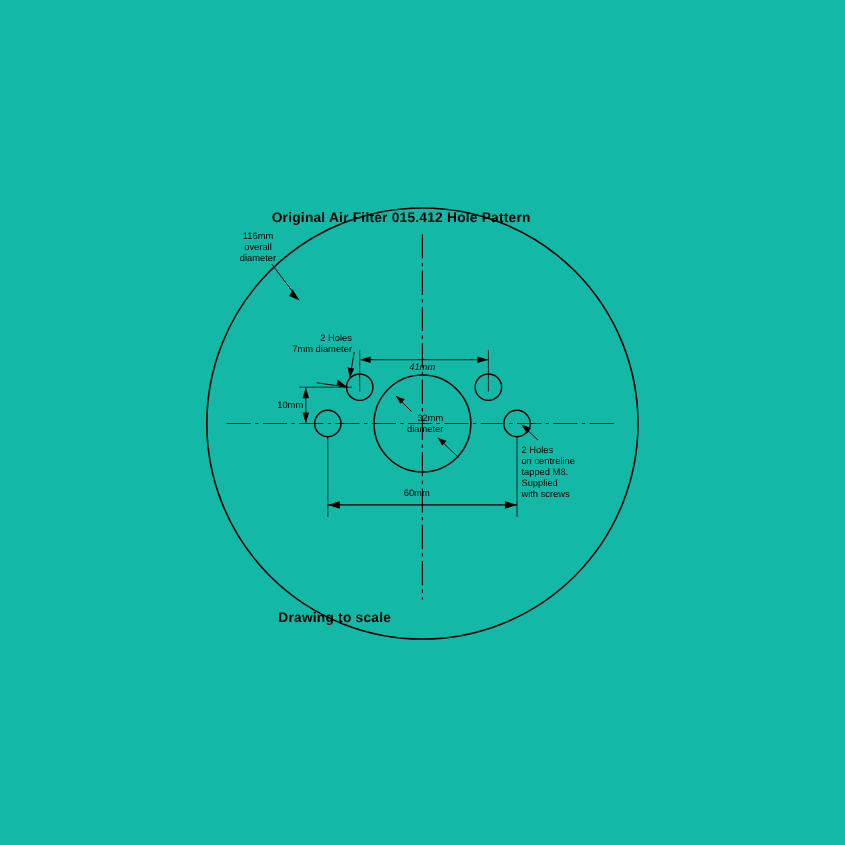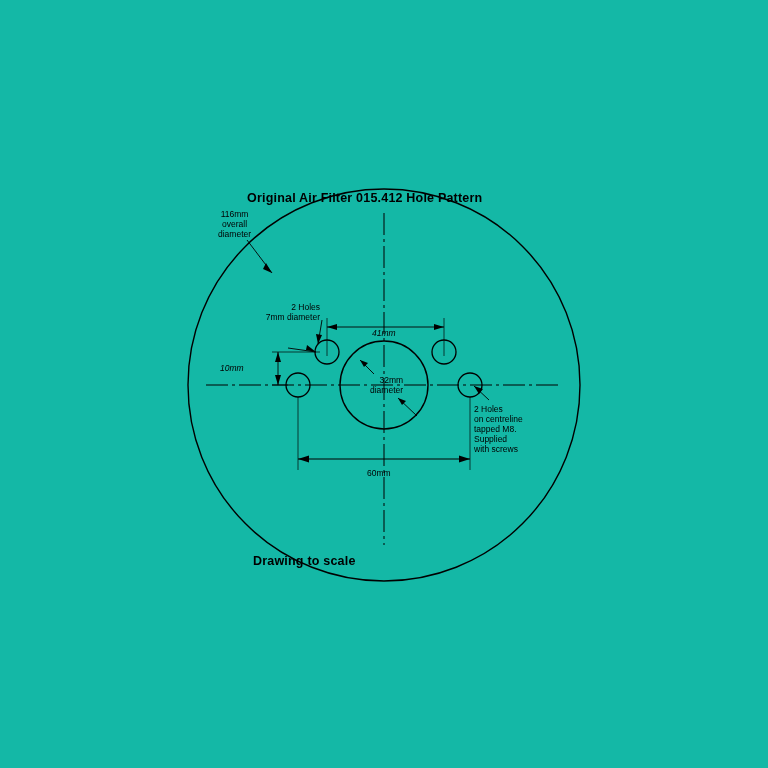--- a/index.html
+++ b/index.html
@@ -45,23 +45,23 @@
     font-size: 8.5px;
     line-height: 10px;
     color: #000000;
     white-space: pre-line;
     text-align: center;
   }
   #note-overall   { left: 218px; top: 209px; text-align: center; }
   #note-2holes7   { left: 254px; top: 302px; text-align: right; width: 66px; }
   #note-2holes-m8 { left: 474px; top: 404px; }
   #dim-41         { left: 372px; top: 328px; font-style: italic; }
-  #dim-10         { left: 220px; top: 363px; font-style: italic; }
+  #dim-10         { left: 252px; top: 363px; }
   #dim-32         { left: 370px; top: 375px; text-align: right; }
-  #dim-60         { left: 367px; top: 443px; margin-top: 25px; }
+  #dim-60         { left: 367px; top: 443px; }
 </style>
 </head>
 <body>
 
 <div id="page">
 
   <svg id="drawing" viewBox="0 0 768 768">
 
     <circle cx="384" cy="385" r="196" fill="none" stroke="#000000" stroke-width="1.4"></circle>
 

